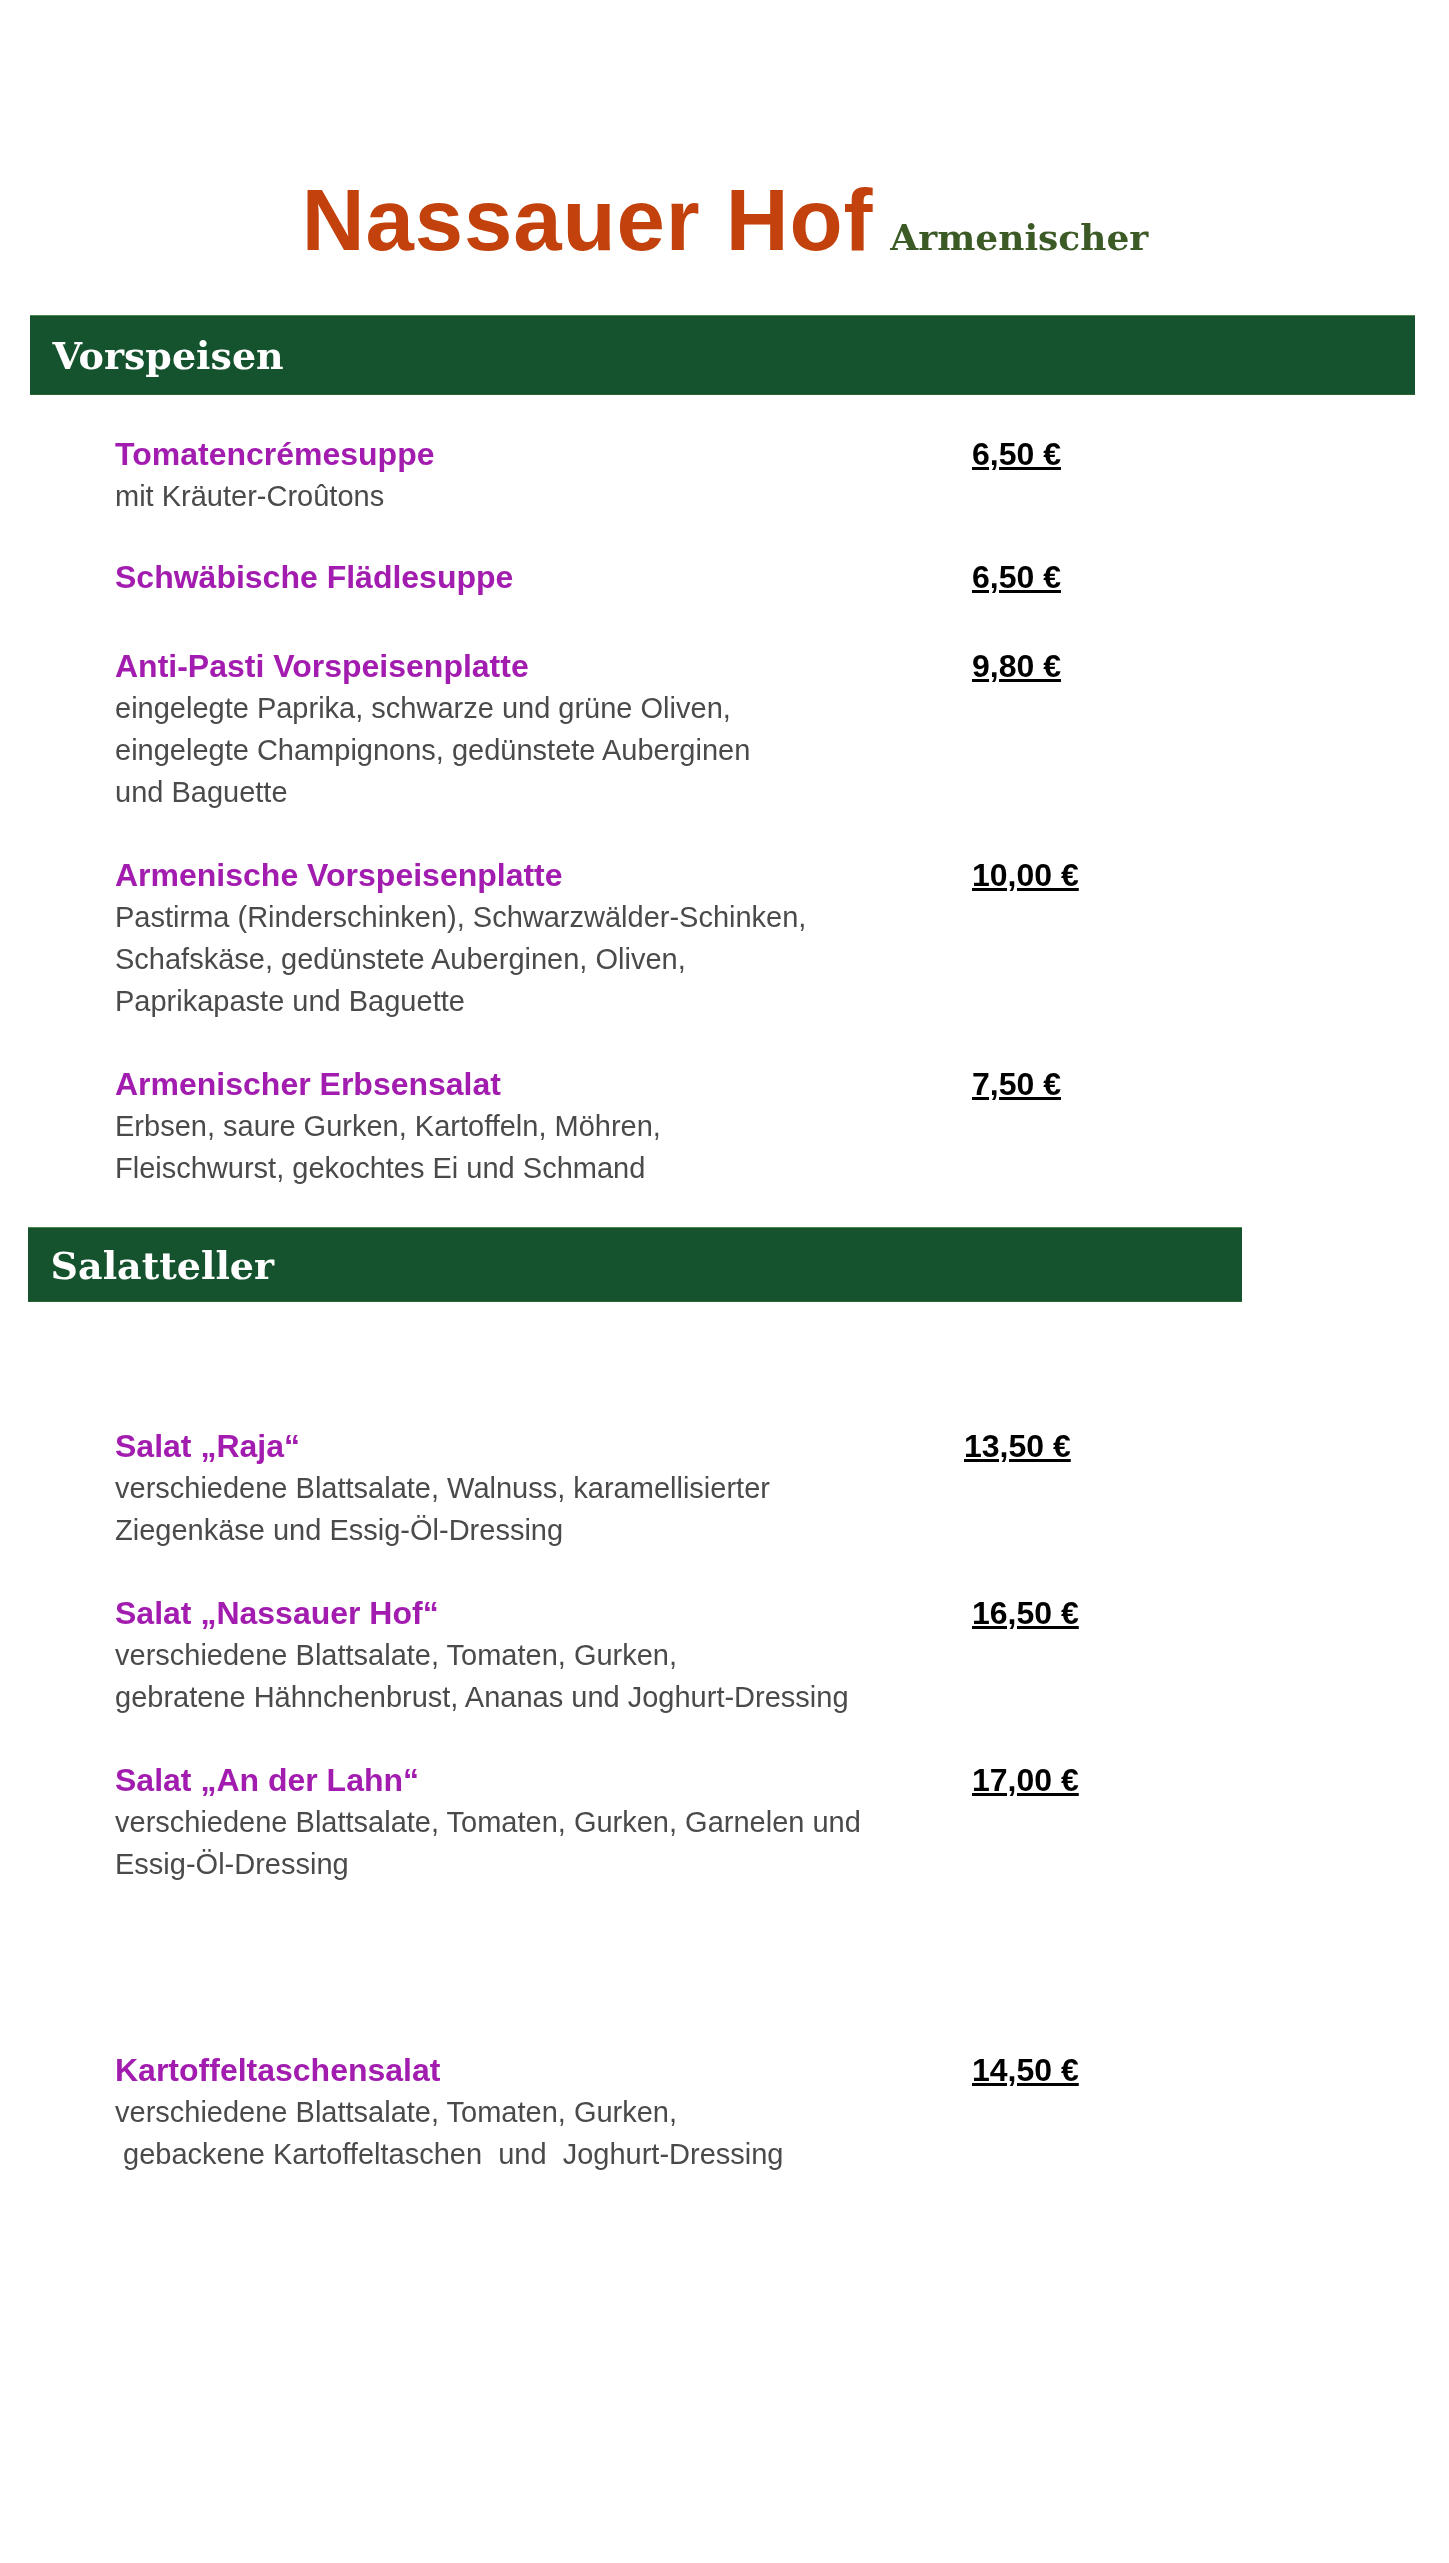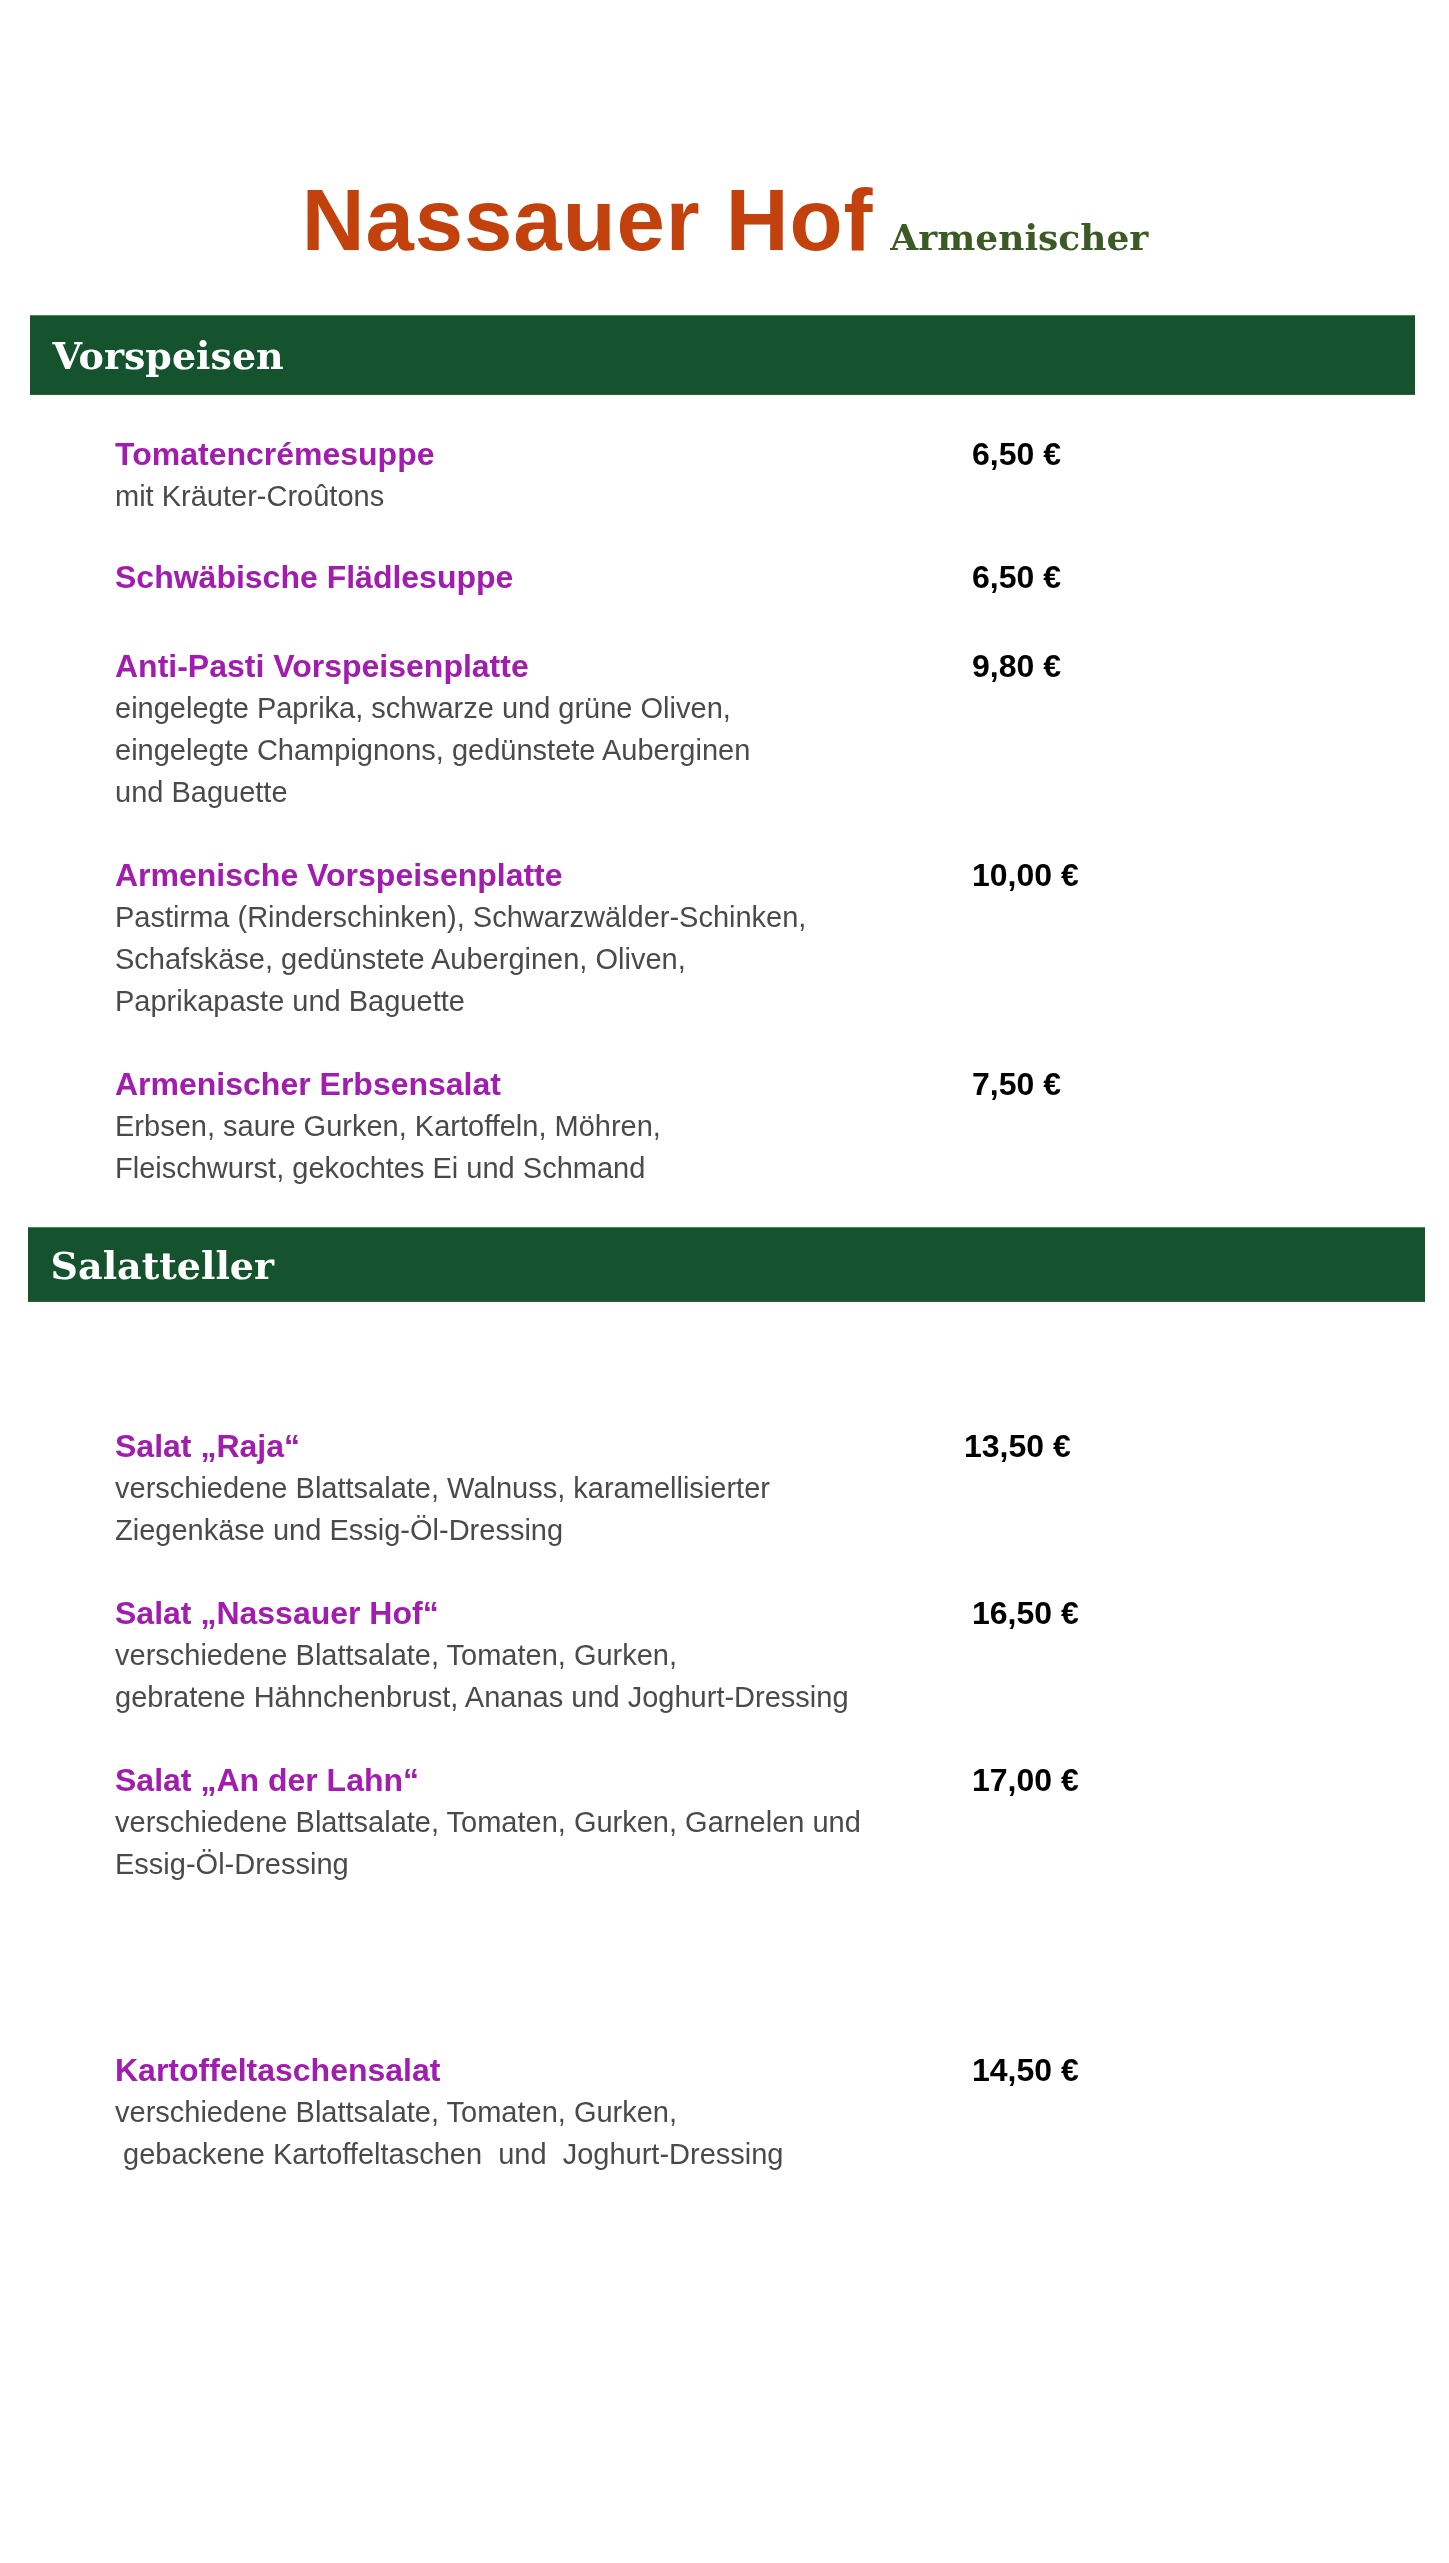--- a/index.html
+++ b/index.html
@@ -5,21 +5,21 @@
   html, body { margin:0; padding:0; background:#ffffff; }
   body { width:1450px; height:2563px; position:relative; overflow:hidden; font-family:"Liberation Sans", "DejaVu Sans", sans-serif; }
   .title-wrap { position:absolute; top:170px; left:0; width:1450px; text-align:center; }
   .title { font-family:Liberation Sans, sans-serif; font-weight:bold; color:#c2410c; font-size:87px; letter-spacing:0.9px; display:inline-block; vertical-align:baseline; }
   .subtitle { font-family:"DejaVu Serif", "Liberation Serif", serif; font-weight:bold; color:#3b5a26; font-size:36px; display:inline-block; vertical-align:baseline; margin-left:17px; }
   .banner { position:absolute; background:#14532d; border-top:1.9px solid #4d8a52; border-bottom:1.9px solid #2c6532; box-sizing:border-box; }
   .banner-label { position:absolute; left:22.6px; top:50%; transform:translateY(-50%); font-family:"DejaVu Serif", "Liberation Serif", serif; font-weight:bold; color:#ffffff; font-size:38px; }
   .item { position:absolute; left:115px; width:1038px; }
   .item-name { font-family:"Liberation Sans", "DejaVu Sans", sans-serif; font-weight:bold; color:#a21caf; font-size:32px; line-height:42px; white-space:pre; }
   .item-desc { font-family:"Liberation Sans", "DejaVu Sans", sans-serif; color:#4a4a4a; font-size:29px; line-height:42px; white-space:pre; }
-  .item-price { position:absolute; top:0; font-family:"Liberation Sans", "DejaVu Sans", sans-serif; font-weight:bold; color:#000000; font-size:32px; line-height:42px; white-space:pre; }
+  .item-price { position:absolute; top:0; font-family:"Liberation Sans", "DejaVu Sans", sans-serif; font-weight:bold; color:#000000; font-size:32px; line-height:42px; white-space:pre;text-decoration:underline; }
 </style>
 </head>
 <body>
 
 <div class="title-wrap">
   <span class="title">Nassauer Hof</span><span class="subtitle">Armenischer</span>
 </div>
 
 <div class="banner" style="left:30px; top:315px; width:1385px; height:80px;">
   <span class="banner-label">Vorspeisen</span>
@@ -52,21 +52,21 @@
   <div class="item-price" style="left:857px;">10,00 €</div>
 </div>
 
 <div class="item" style="top:1063px;">
   <div class="item-name">Armenischer Erbsensalat</div>
   <div class="item-desc">Erbsen, saure Gurken, Kartoffeln, Möhren,
 Fleischwurst, gekochtes Ei und Schmand</div>
   <div class="item-price" style="left:857px;">7,50 €</div>
 </div>
 
-<div class="banner" style="left:28px; top:1227px; width:1397px; height:75px;">
+<div class="banner" style="left:28px; top:1227px; width:1214px; height:75px;">
   <span class="banner-label">Salatteller</span>
 </div>
 
 <div class="item" style="top:1425px;">
   <div class="item-name">Salat „Raja“</div>
   <div class="item-desc">verschiedene Blattsalate, Walnuss, karamellisierter
 Ziegenkäse und Essig-Öl-Dressing</div>
   <div class="item-price" style="left:849px;">13,50 €</div>
 </div>
 

